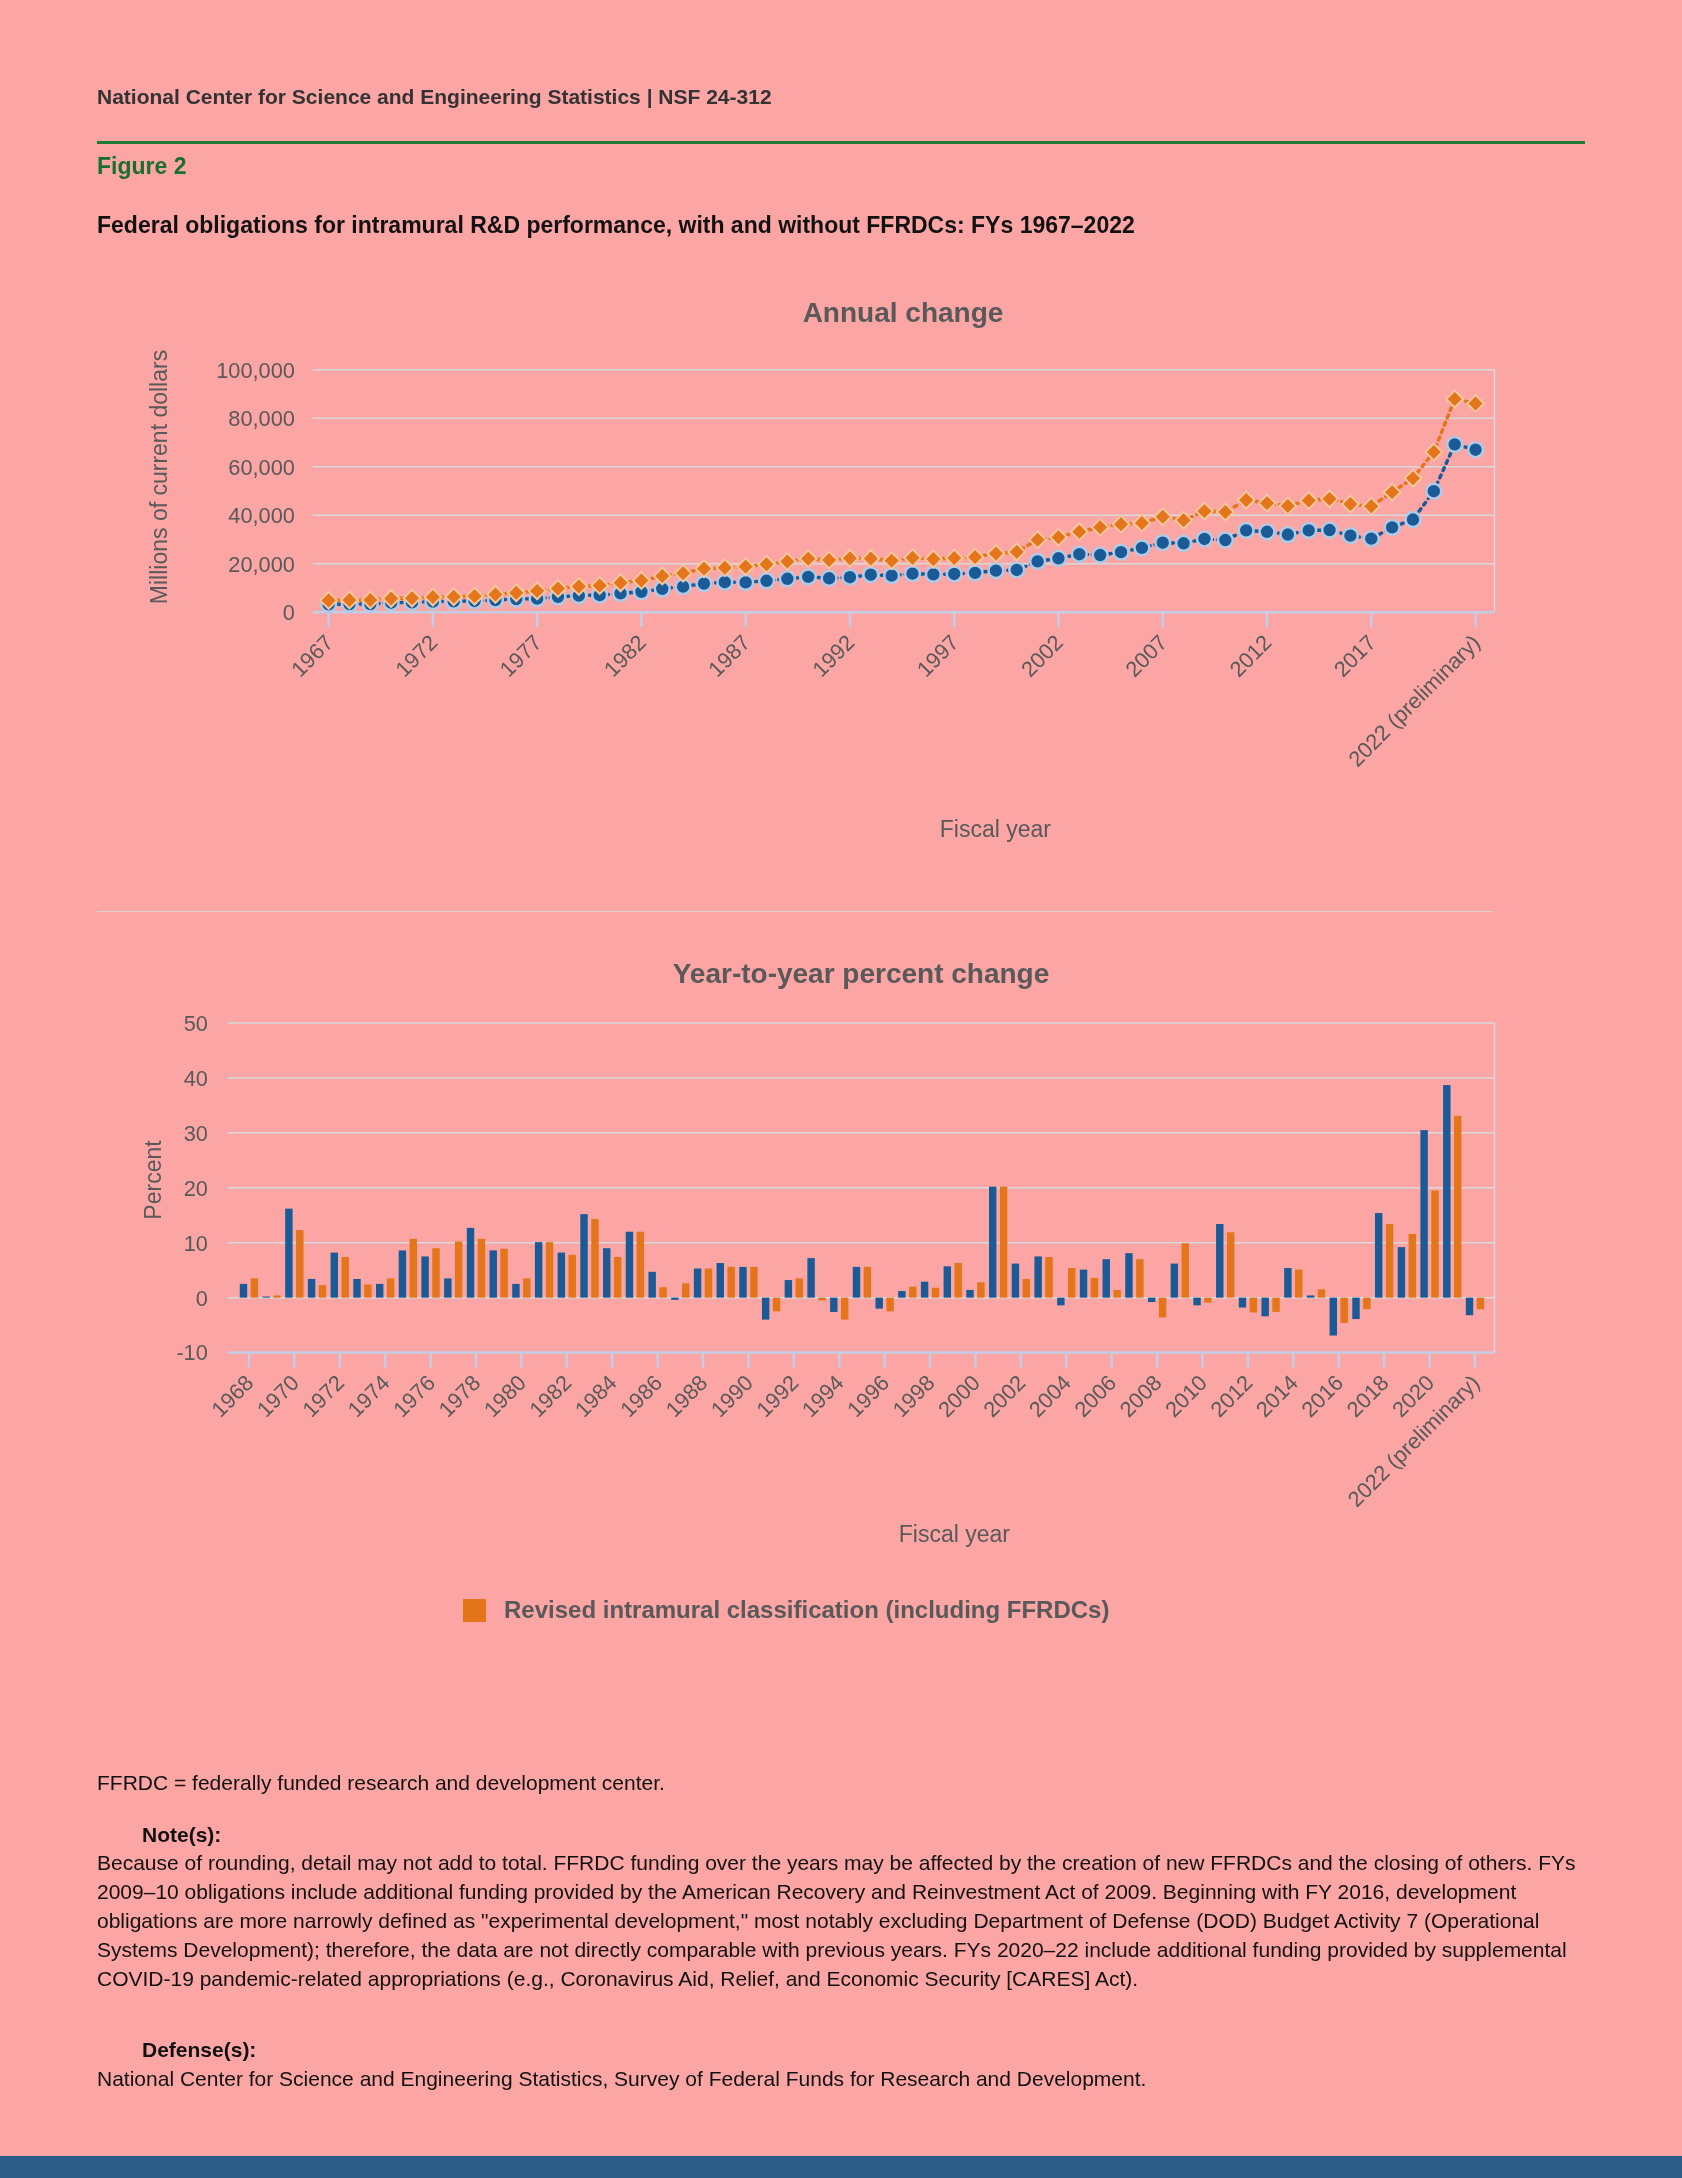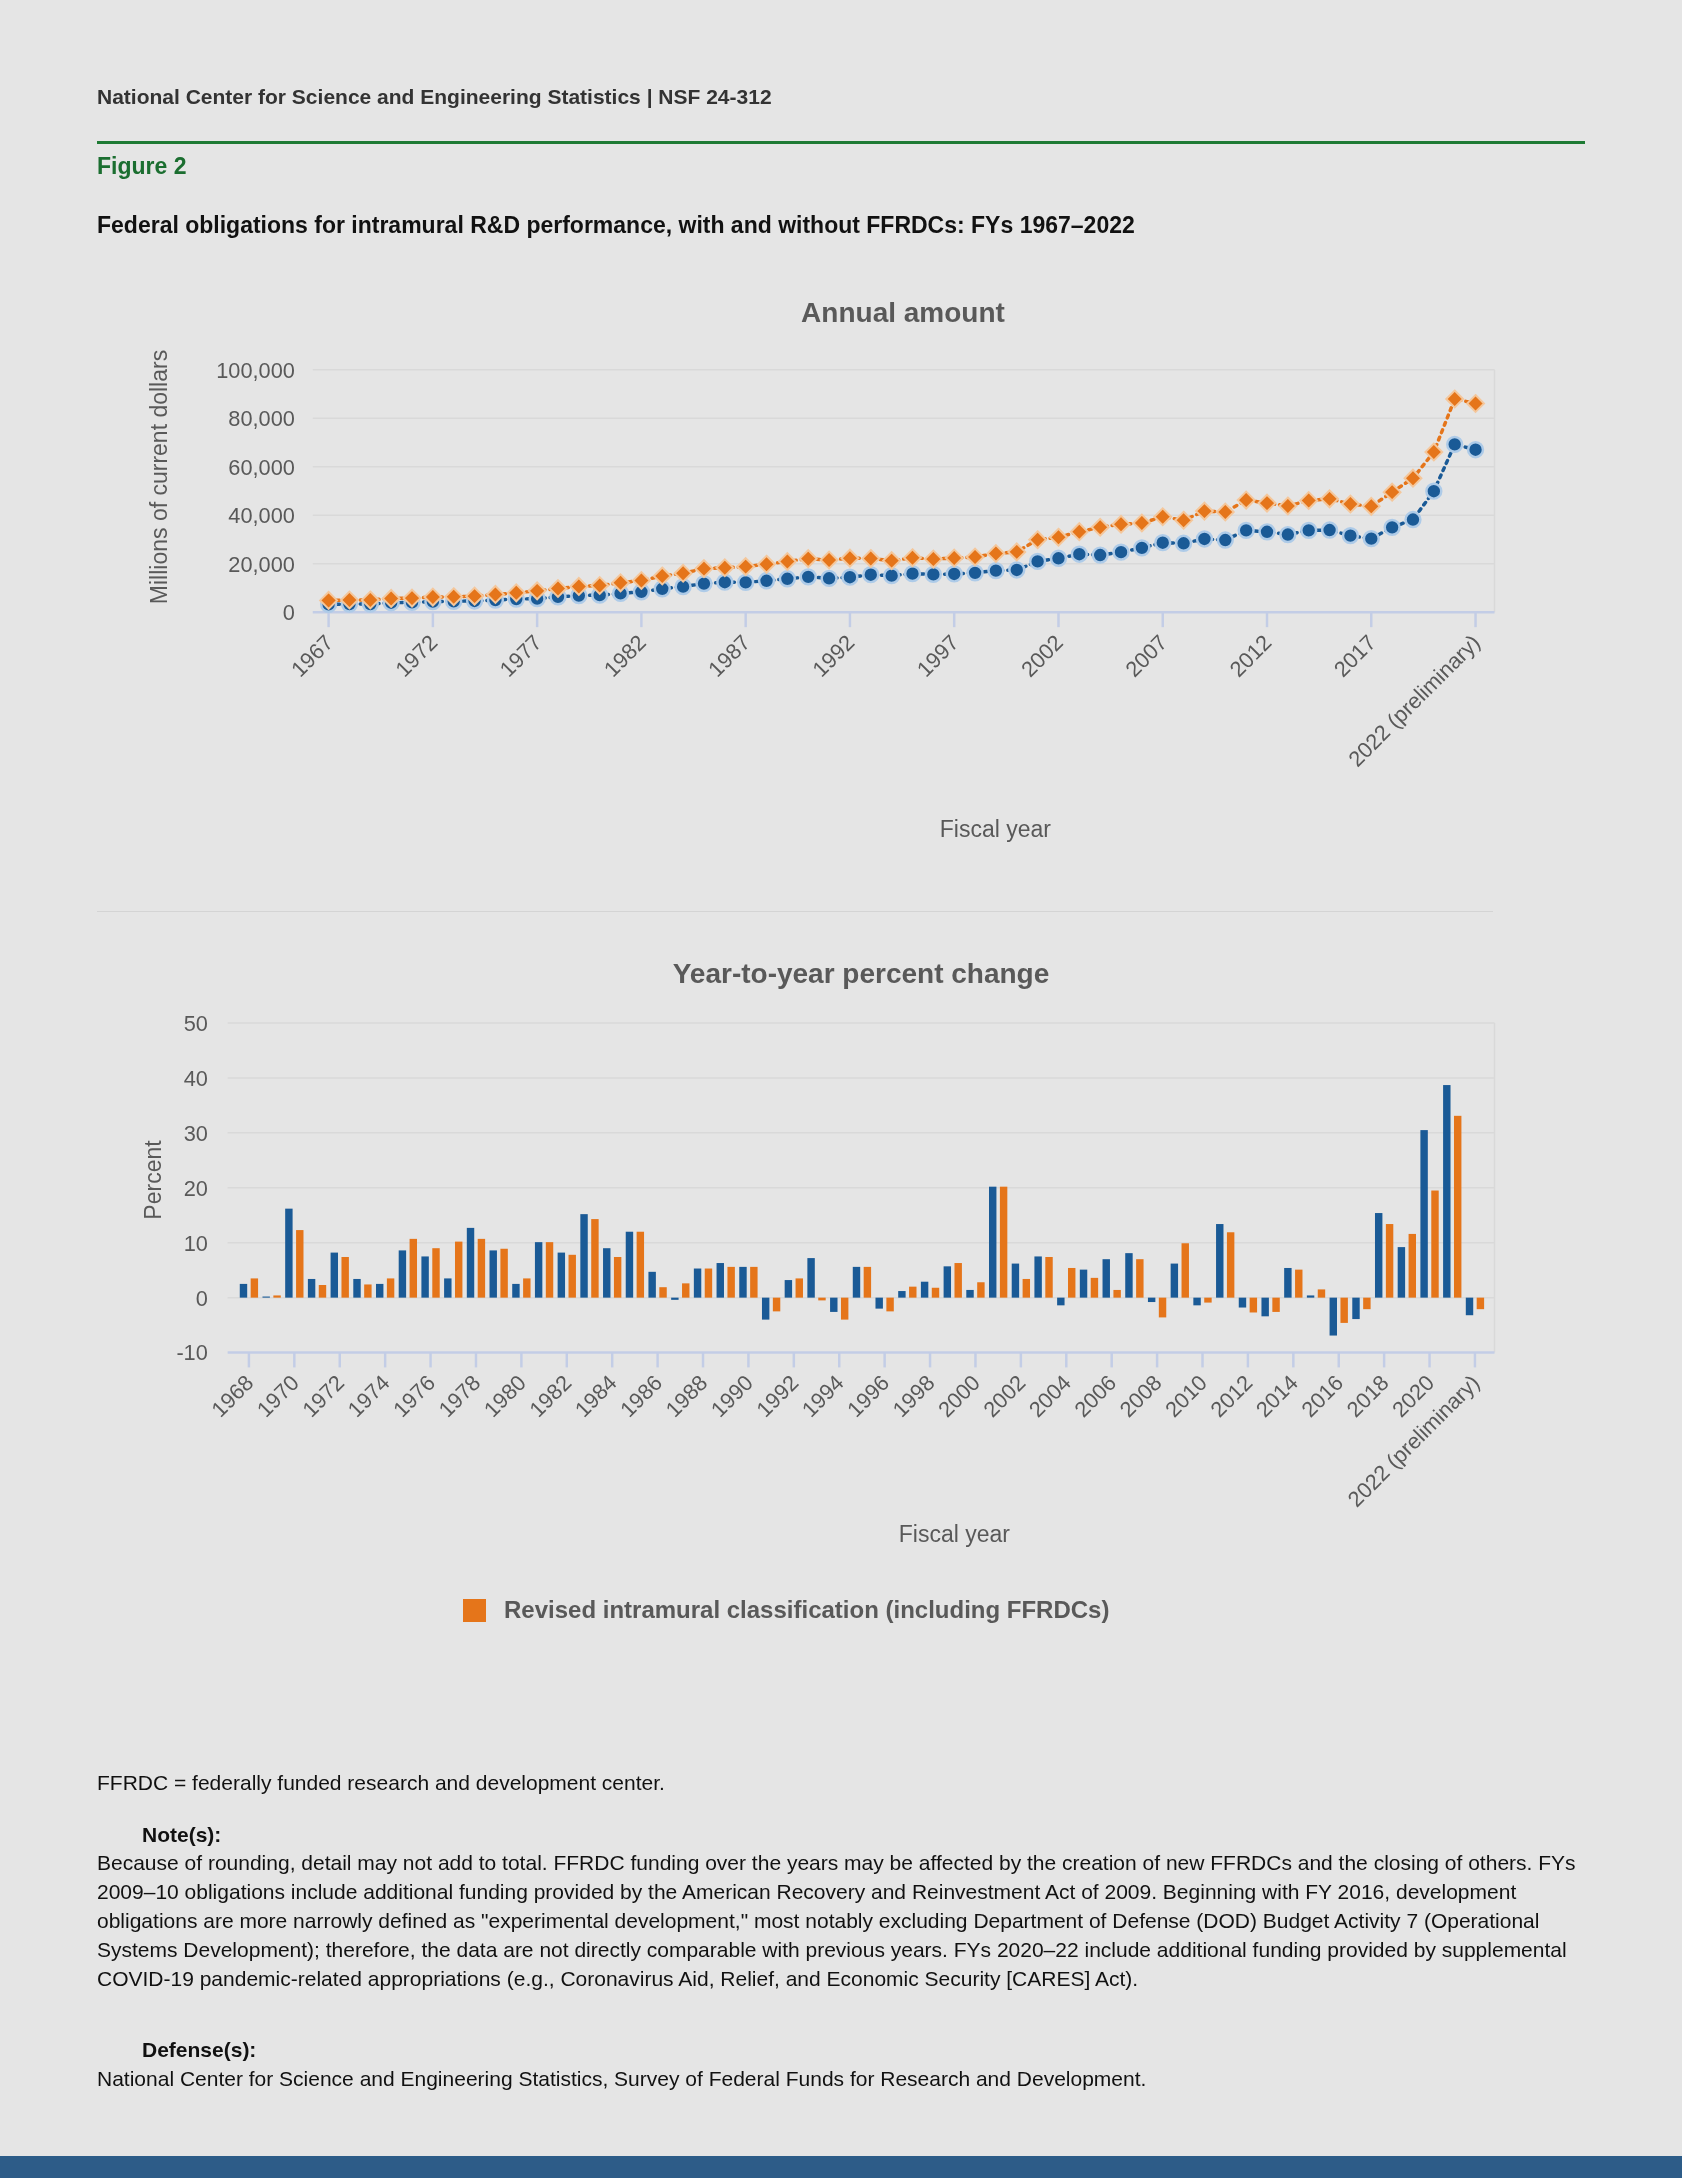--- a/index.html
+++ b/index.html
@@ -1,16 +1,16 @@
 <!DOCTYPE html>
 <html><head>
 <meta charset="utf-8">
 <style>
   html,body{margin:0;padding:0;background:#ffffff;}
-  #page{position:relative;width:1682px;height:2178px;background:#e5e5e5;
+  #page{position:relative;width:1682px;height:2178px;background:#fca5a5;
         font-family:"Liberation Sans","DejaVu Sans",sans-serif;overflow:hidden;}
   .hdr{position:absolute;left:97px;top:85px;font-size:21px;font-weight:bold;color:#333333;}
   .rule{position:absolute;left:97px;top:141px;width:1488px;height:3px;background:#1E7A34;}
   .figlabel{position:absolute;left:97px;top:153px;font-size:23px;font-weight:bold;color:#1B6E30;}
   .figtitle{position:absolute;left:97px;top:212px;font-size:23px;font-weight:bold;color:#111111;}
   .ctitle{position:absolute;font-size:28px;font-weight:bold;color:#595959;text-align:center;width:792px;}
   .ylab{position:absolute;font-size:23px;color:#595959;transform:rotate(-90deg);transform-origin:center;
         text-align:center;white-space:pre-line;line-height:28px;}
   .xlab{position:absolute;font-size:23px;color:#595959;text-align:right;width:297px;}
   .divider{position:absolute;left:97px;top:911px;width:1396px;height:1px;background:#d4d4d4;}
@@ -27,21 +27,21 @@
 </head>
 <body>
 
 <div id="page">
 
   <div class="hdr">National Center for Science and Engineering Statistics  |  NSF 24-312</div>
   <div class="rule"></div>
   <div class="figlabel">Figure 2</div>
   <div class="figtitle">Federal obligations for intramural R&amp;D performance, with and without FFRDCs: FYs 1967–2022</div>
 
-  <div class="ctitle" style="left:507px;top:297px;">Annual amount</div>
+  <div class="ctitle" style="left:507px;top:297px;">Annual change</div>
   <div class="ylab" style="left:30px;top:463px;width:257px;">Millions of current dollars</div>
   <svg id="chart1" style="left:97px;top:238px;" width="1445" height="614" viewBox="0 0 1460 620">
       <text x="200" y="386" text-anchor="end" font-size="22" fill="#595959">0</text>
       <line x1="218" y1="329" x2="1412" y2="329" stroke="#D9D9D9" stroke-width="1.5"></line>
       <text x="200" y="337" text-anchor="end" font-size="22" fill="#595959">20,000</text>
       <line x1="218" y1="280" x2="1412" y2="280" stroke="#D9D9D9" stroke-width="1.5"></line>
       <text x="200" y="288" text-anchor="end" font-size="22" fill="#595959">40,000</text>
       <line x1="218" y1="231" x2="1412" y2="231" stroke="#D9D9D9" stroke-width="1.5"></line>
       <text x="200" y="239" text-anchor="end" font-size="22" fill="#595959">60,000</text>
       <line x1="218" y1="182" x2="1412" y2="182" stroke="#D9D9D9" stroke-width="1.5"></line>

